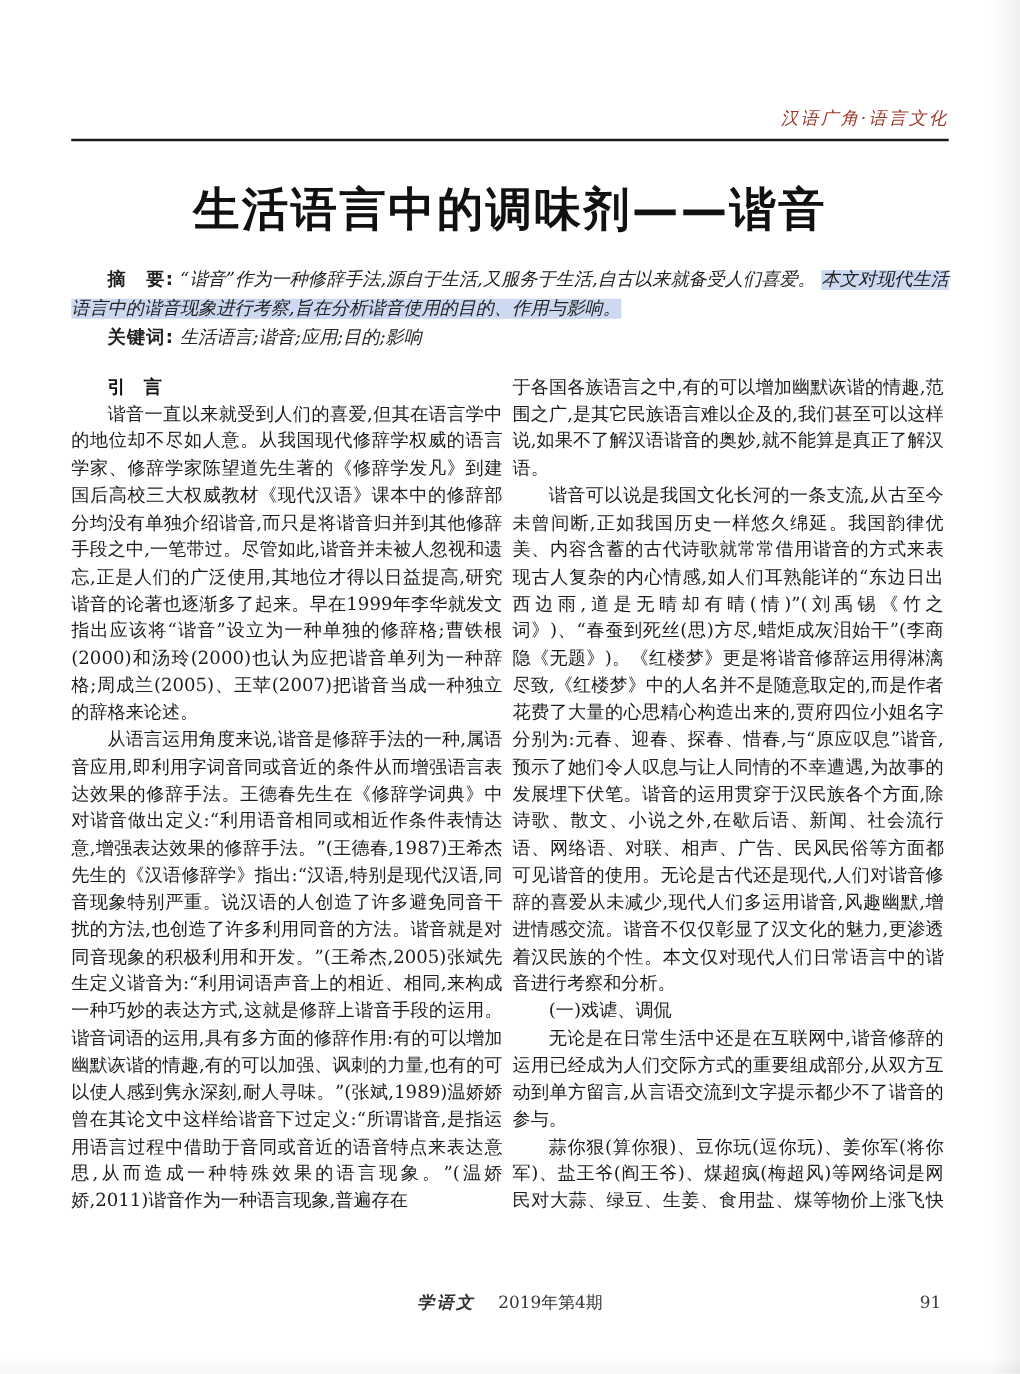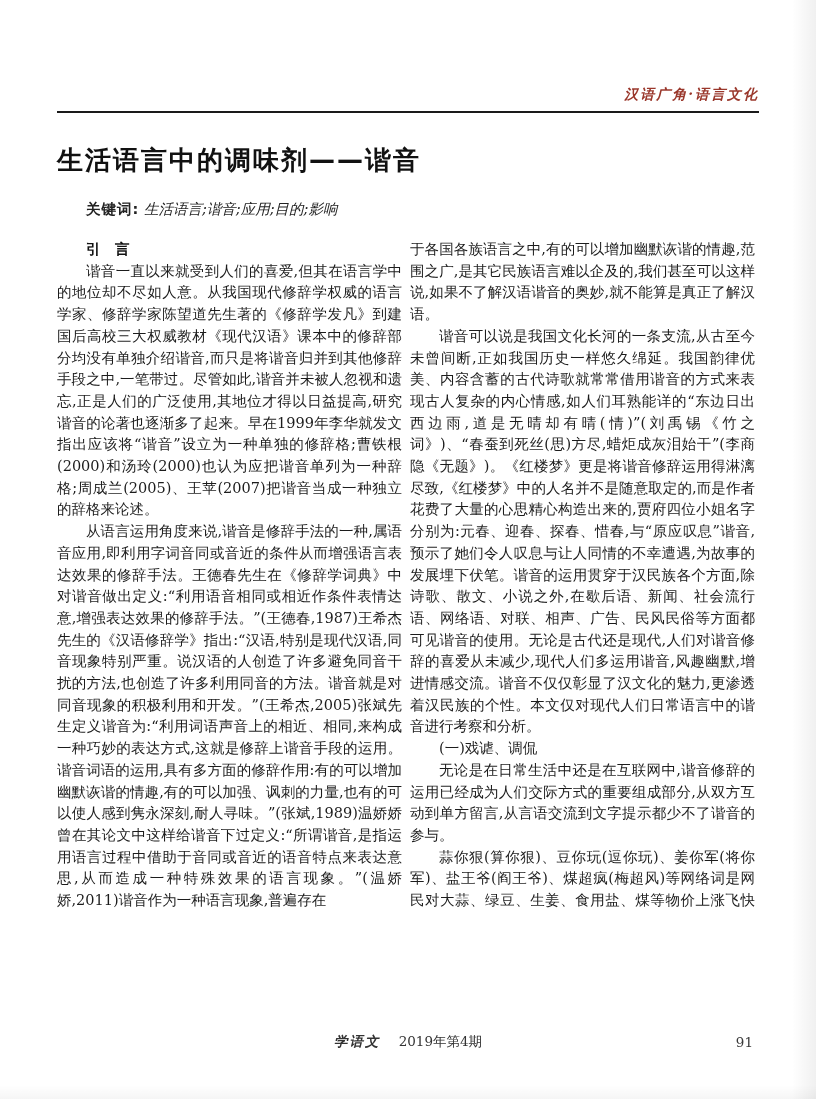--- a/index.html
+++ b/index.html
@@ -20,30 +20,30 @@
     pointer-events:none;
   }
   .page::before {
     content:""; position:absolute; left:0; bottom:0; width:100%; height:14px;
     background:linear-gradient(to bottom, rgba(0,0,0,0), rgba(0,0,0,0.04));
     pointer-events:none;
   }
 
   .header-row { padding-top:84px; text-align:right; }
   .header-tag {
-    font-style:italic; font-weight:700;
+    font-style:italic; font-weight:400;
     font-size:14px; letter-spacing:2px;
     color:var(--header-red, #9a372b);
   }
   .header-rule { border-bottom:2px solid var(--rule-black,#1a1a1a); margin-top:7px; }
 
   .title {
-    margin:30px 0 0 0; text-align:left;
+    margin:30px 0 0 0; text-align:center;
     font-family:"DejaVu Sans","Liberation Sans",sans-serif;
-    font-weight:700; font-size:26px; letter-spacing:2px;
+    font-weight:700; font-size:37px; letter-spacing:2px;
     color:#111;
   }
 
   .author-line { margin-top:24px; text-align:center; font-size:15px; letter-spacing:2px; color:#222; }
   .author-marker { margin-right:16px; color:#444; font-size:14px; }
 
   .abstract {
     margin-top:20px; font-size:14.5px; line-height:23px;
     text-align:justify; font-style:italic; color:#222;
   }
@@ -81,20 +81,25 @@
   <div class="header-row">
     <span class="header-tag">汉语广角·语言文化</span>
   </div>
   <div class="header-rule"></div>
 
   <h1 class="title">生活语言中的调味剂——谐音</h1>
 
 
   <div class="abstract">
     <p class="first">
+      <span class="lbl">摘　要:</span>
+      <span>“谐音”作为一种修辞手法,源自于生活,又服务于生活,自古以来就备受人们喜爱。</span>
+      <span class="hl">本文对现代生活语言中的谐音现象进行考察,旨在分析谐音使用的目的、作用与影响。</span>
+    </p>
+    <p class="first">
       <span class="lbl">关键词:</span>
       <span>生活语言;谐音;应用;目的;影响</span>
     </p>
   </div>
 
   <main class="columns">
     <div class="col">
       <h3 class="sec">引　言</h3>
       <p>谐音一直以来就受到人们的喜爱,但其在语言学中的地位却不尽如人意。从我国现代修辞学权威的语言学家、修辞学家陈望道先生著的《修辞学发凡》到建国后高校三大权威教材《现代汉语》课本中的修辞部分均没有单独介绍谐音,而只是将谐音归并到其他修辞手段之中,一笔带过。尽管如此,谐音并未被人忽视和遗忘,正是人们的广泛使用,其地位才得以日益提高,研究谐音的论著也逐渐多了起来。早在1999年李华就发文指出应该将“谐音”设立为一种单独的修辞格;曹铁根(2000)和汤玲(2000)也认为应把谐音单列为一种辞格;周成兰(2005)、王苹(2007)把谐音当成一种独立的辞格来论述。</p>
       <p>从语言运用角度来说,谐音是修辞手法的一种,属语音应用,即利用字词音同或音近的条件从而增强语言表达效果的修辞手法。王德春先生在《修辞学词典》中对谐音做出定义:“利用语音相同或相近作条件表情达意,增强表达效果的修辞手法。”(王德春,1987)王希杰先生的《汉语修辞学》指出:“汉语,特别是现代汉语,同音现象特别严重。说汉语的人创造了许多避免同音干扰的方法,也创造了许多利用同音的方法。谐音就是对同音现象的积极利用和开发。”(王希杰,2005)张斌先生定义谐音为:“利用词语声音上的相近、相同,来构成一种巧妙的表达方式,这就是修辞上谐音手段的运用。谐音词语的运用,具有多方面的修辞作用:有的可以增加幽默诙谐的情趣,有的可以加强、讽刺的力量,也有的可以使人感到隽永深刻,耐人寻味。”(张斌,1989)温娇娇曾在其论文中这样给谐音下过定义:“所谓谐音,是指运用语言过程中借助于音同或音近的语音特点来表达意思,从而造成一种特殊效果的语言现象。”(温娇娇,2011)谐音作为一种语言现象,普遍存在</p>

